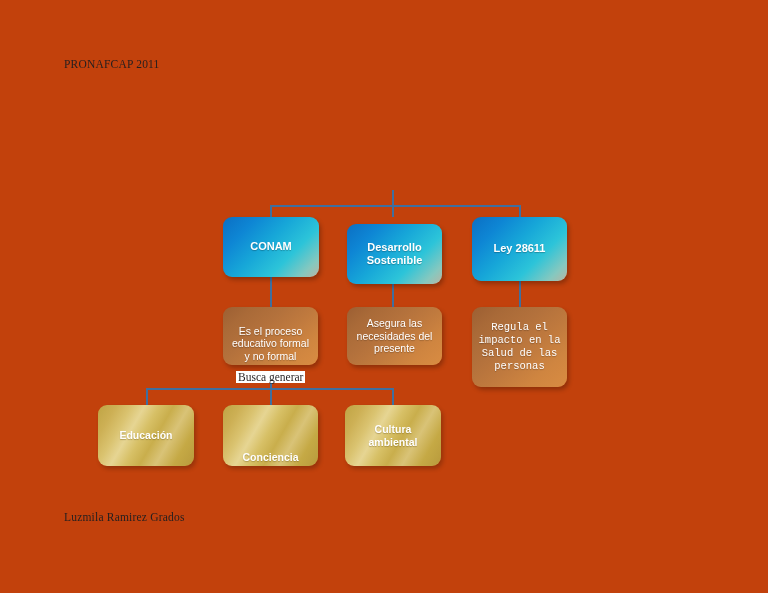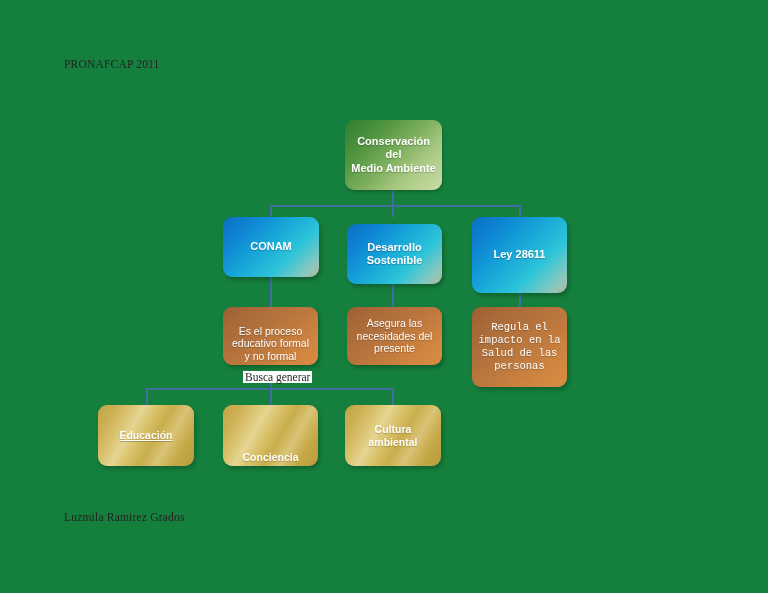--- a/index.html
+++ b/index.html
@@ -12,21 +12,21 @@
     height: 593px;
     position: relative;
     overflow: hidden;
     font-family: "Liberation Sans", sans-serif;
     -webkit-font-smoothing: antialiased;
   }
 
   .page {
     position: absolute;
     inset: 0;
-    background: #15803d;
+    background: #c2410c;
   }
 
   
   .doc-text {
     position: absolute;
     font-family: "Liberation Serif", serif;
     font-size: 11.5px;
     color: #231f20;
     letter-spacing: 0.2px;
     white-space: nowrap;
@@ -152,35 +152,31 @@
   <div class="conn v" style="left:270px; top:277px; height:30px;"></div>
   <div class="conn v" style="left:392px; top:277px; height:30px;"></div>
   <div class="conn v" style="left:519px; top:277px; height:30px;"></div>
 
   <div class="conn v" style="left:270px; top:372px; height:16px;"></div>
   <div class="conn h" style="left:146px; top:388px; width:247px;"></div>
   <div class="conn v" style="left:146px; top:388px; height:17px;"></div>
   <div class="conn v" style="left:270px; top:388px; height:17px;"></div>
   <div class="conn v" style="left:392px; top:388px; height:17px;"></div>
 
-  <div class="node green" style="left:345px; top:120px; width:97px; height:70px;">
-    <span class="label">Conservación del
-Medio Ambiente</span>
-  </div>
 
   <div class="node blue" style="left:223px; top:217px; width:96px; height:60px;">
     <span class="label">CONAM</span>
   </div>
 
   <div class="node blue" style="left:347px; top:224px; width:95px; height:60px;">
     <span class="label">Desarrollo
 Sostenible</span>
   </div>
 
-  <div class="node blue" style="left:472px; top:217px; width:95px; height:76px;">
+  <div class="node blue" style="left:472px; top:217px; width:95px; height:64px;">
     <span class="label">Ley 28611</span>
   </div>
 
   <div class="node brown" style="left:223px; top:307px; width:95px; height:58px;align-items:flex-end;">
     <span class="label">Es el proceso
 educativo formal
 y no formal</span>
   </div>
 
   <div class="node brown" style="left:347px; top:307px; width:95px; height:58px;">
@@ -189,23 +185,23 @@
 presente</span>
   </div>
 
   <div class="node brown" style="left:472px; top:307px; width:95px; height:80px;font-family:Liberation Mono, monospace;">
     <span class="label">Regula el
 impacto en la
 Salud de las
 personas</span>
   </div>
 
-  <div class="edge-label" style="left:243px; top:371px;">Busca generar</div>
-
-  <div class="node gold" style="left:98px; top:405px; width:96px; height:61px;text-decoration:underline;">
+  <div class="edge-label" style="left:236px; top:371px;">Busca generar</div>
+
+  <div class="node gold" style="left:98px; top:405px; width:96px; height:61px;">
     <span class="label">Educación</span>
   </div>
 
   <div class="node gold" style="left:223px; top:405px; width:95px; height:61px;align-items:flex-end;">
     <span class="label">Conciencia</span>
   </div>
 
   <div class="node gold" style="left:345px; top:405px; width:96px; height:61px;">
     <span class="label">Cultura
 ambiental</span>

